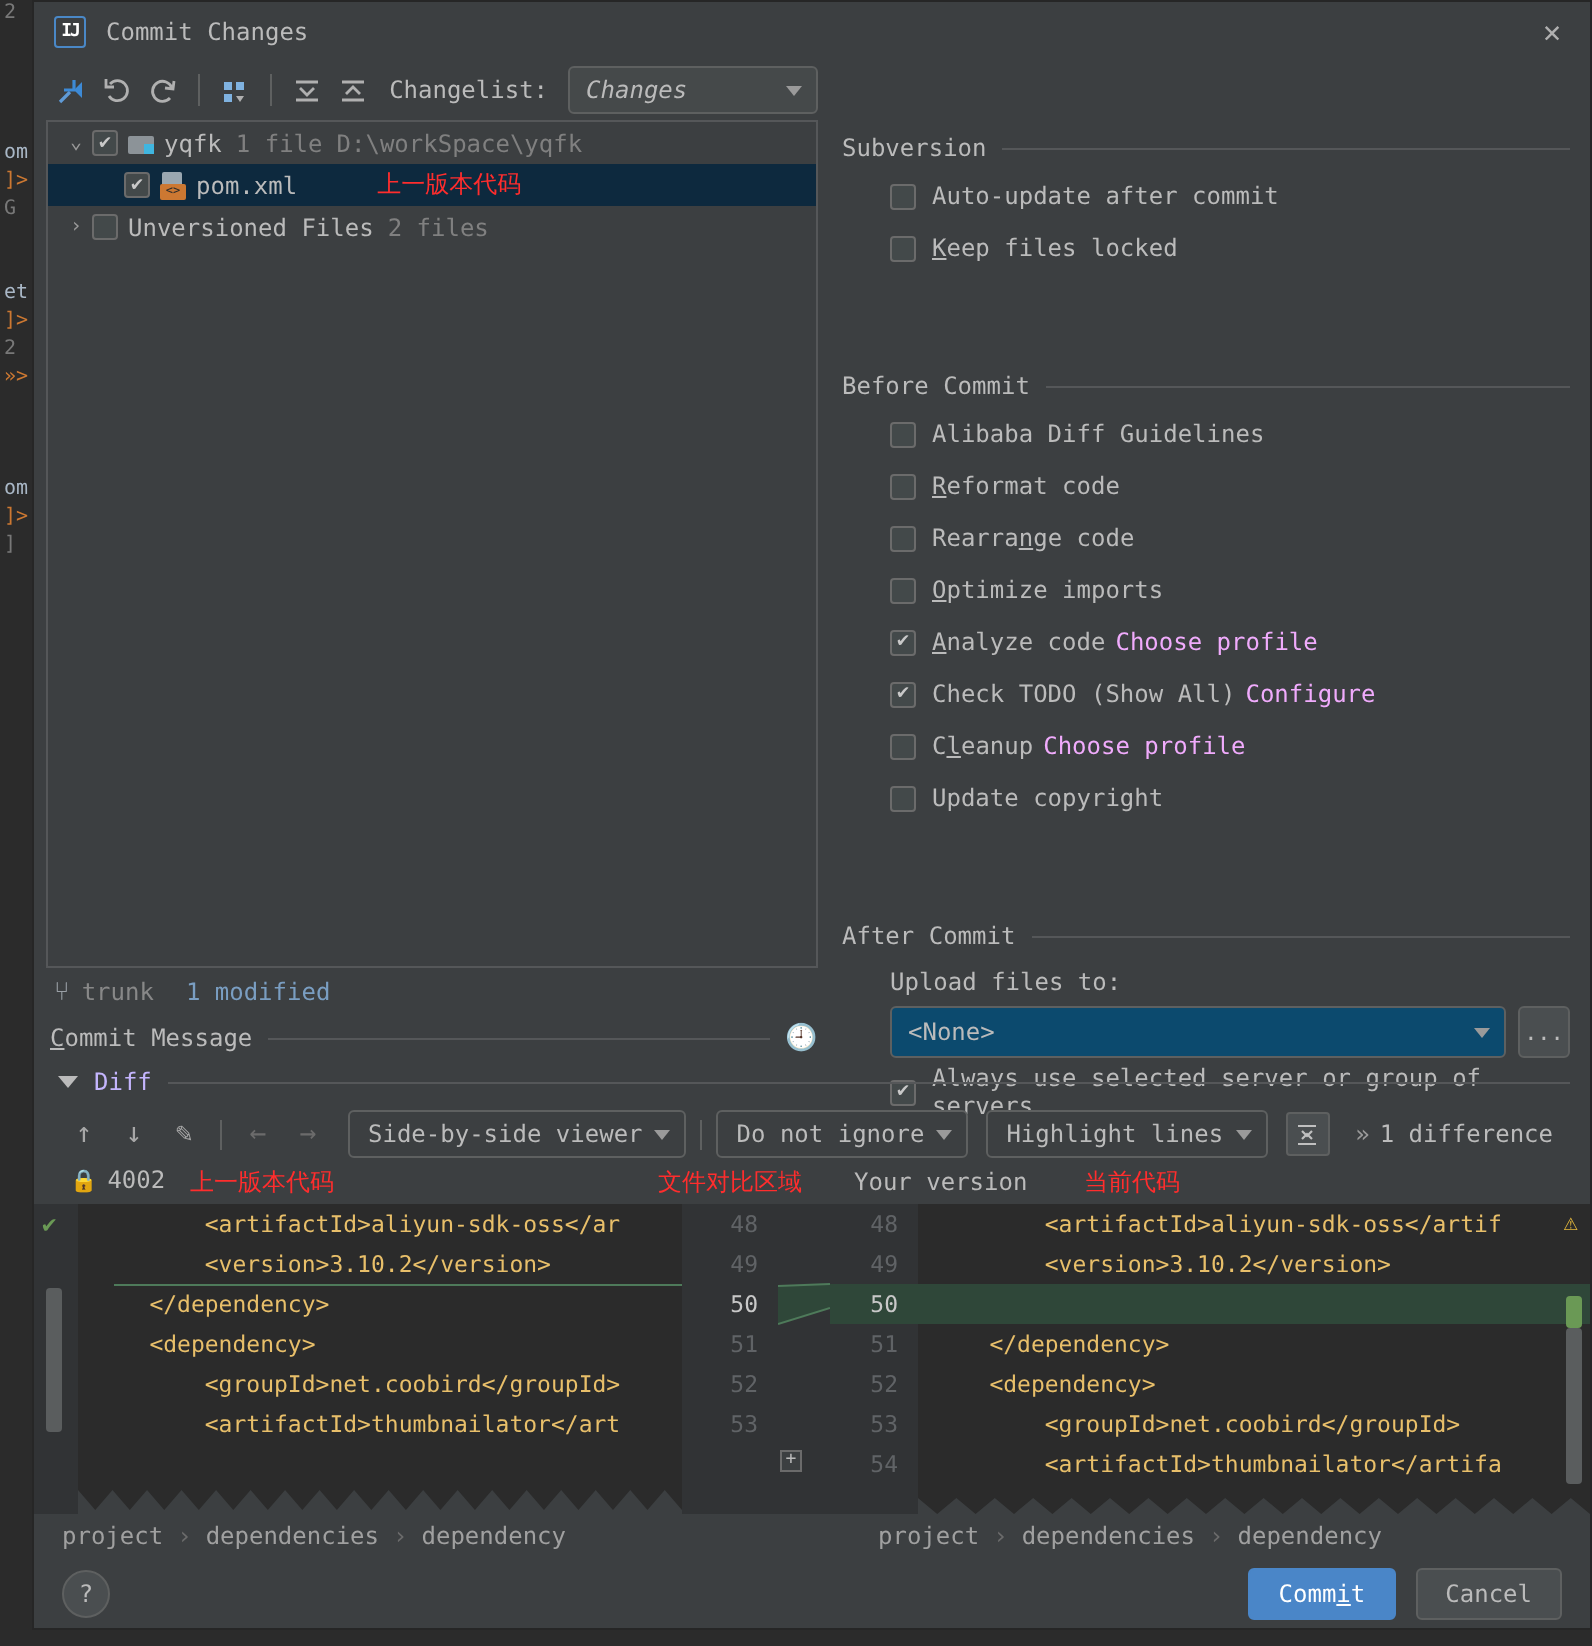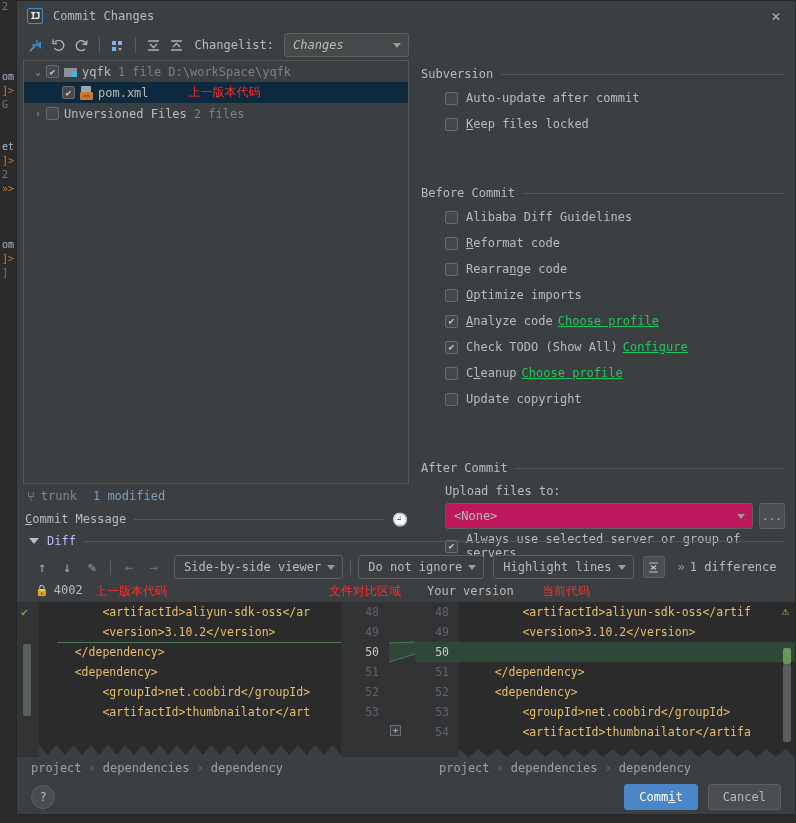--- a/index.html
+++ b/index.html
@@ -123,26 +123,26 @@
   .cm-ann { position: absolute; left: 72px; top: 48px; }
 
   
   .sect { margin-bottom: 4px; margin-top: 27px; }
   .sect-head { display: flex; align-items: center; gap: 8px; height: 22px; }
   .sect-title { color: #bbbbbb; font-size: 12px; white-space: nowrap; }
   .sect-rule { flex: 1; height: 1px; background: #555759; }
   .opt-row { height: 26px; display: flex; align-items: center; padding-left: 24px; font-size: 12px; color: #bbbbbb; }
   .opt-row .cbx { margin-right: 8px; }
   .opt-label u { text-decoration: underline; }
-  .lnk { color: #22c55e; margin-left: 5px; cursor: pointer; text-decoration: underline; }
+  .lnk { color: #f0abfc; margin-left: 5px; cursor: pointer; }
   .sect-gap { height: 14px; }
   .upload-label { color: #bbbbbb; font-size: 12px; padding-left: 24px; height: 24px; display: flex; align-items: center; }
   .upload-row { display: flex; align-items: center; gap: 6px; padding-left: 24px; }
   .upload-combo {
-    flex: 1; height: 26px; background: #be185d; border: 1px solid #5e6060; border-radius: 3px;
+    flex: 1; height: 26px; background: #0c4a6e; border: 1px solid #5e6060; border-radius: 3px;
     display: flex; align-items: center; padding: 0 4px 0 8px; color: #bbbbbb; font-size: 12px; cursor: pointer;
   }
   .ell-btn {
     width: 26px; height: 26px; background: #4a4e50; border: 1px solid #5e6060; border-radius: 3px;
     color: #bbbbbb; font-size: 11px; display: flex; align-items: center; justify-content: center; cursor: pointer;
   }
 
   
   .diff-head { display: flex; align-items: center; gap: 8px; height: 22px; padding: 0 10px 0 12px; }
   .diff-tri { width: 0; height: 0; border-left: 5px solid transparent; border-right: 5px solid transparent;

